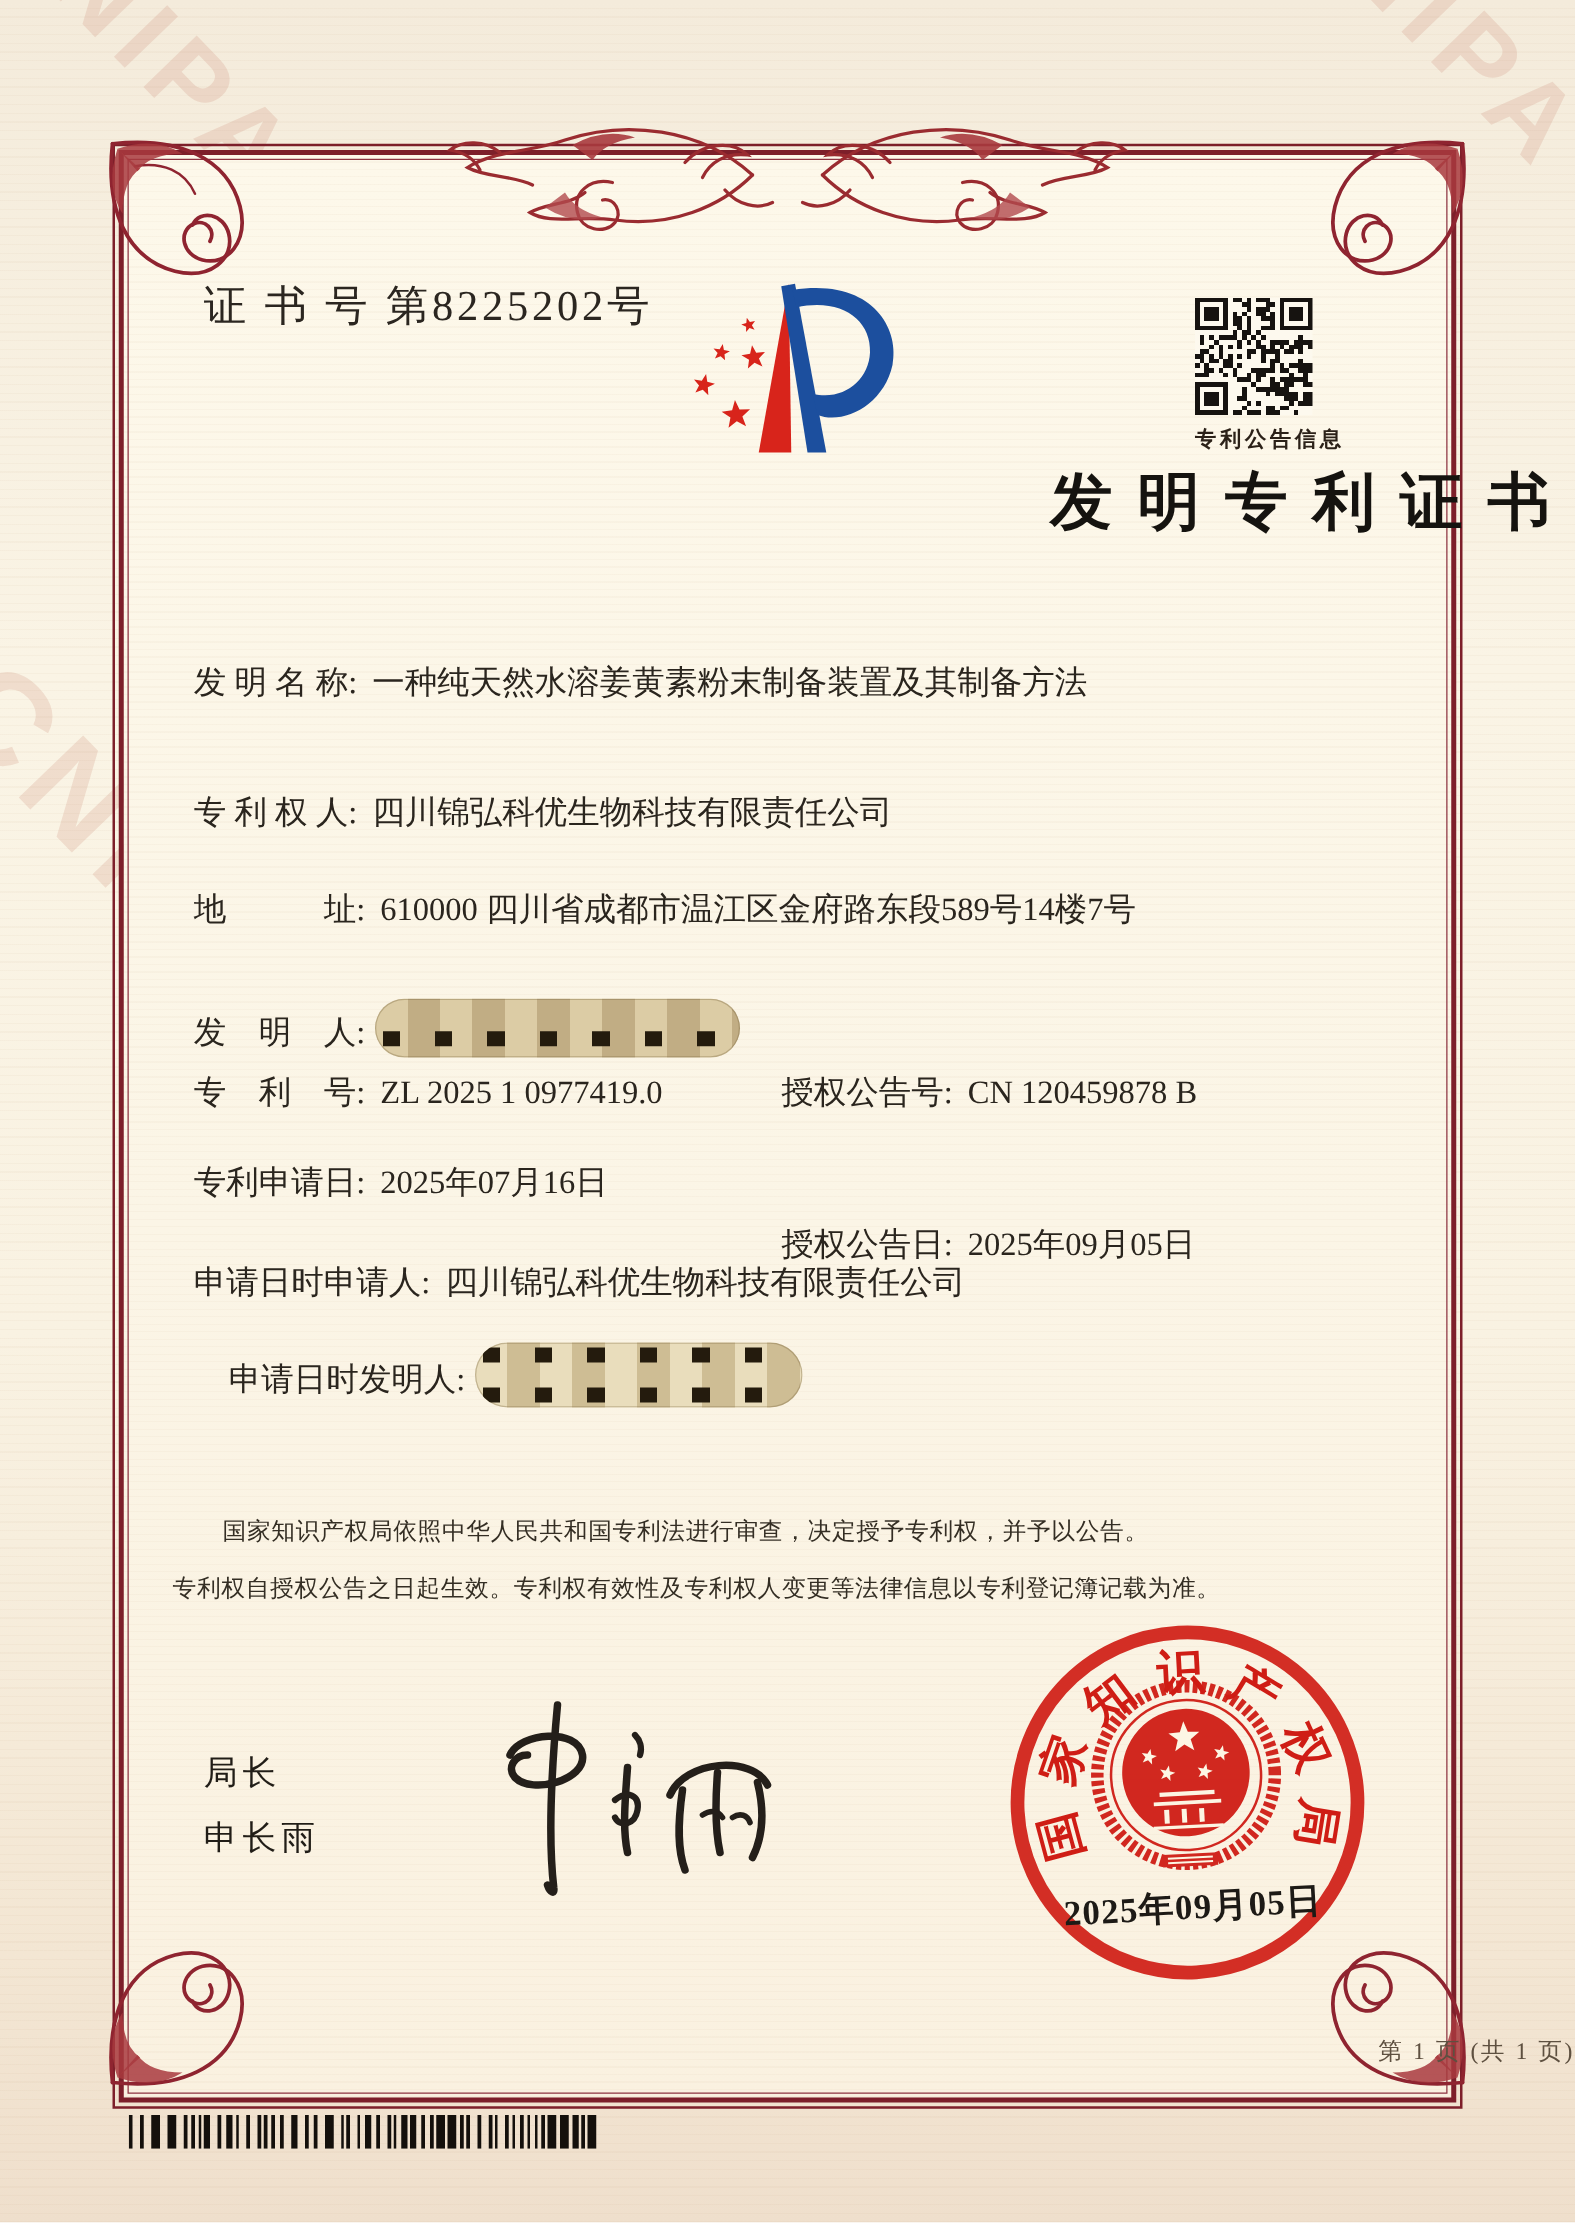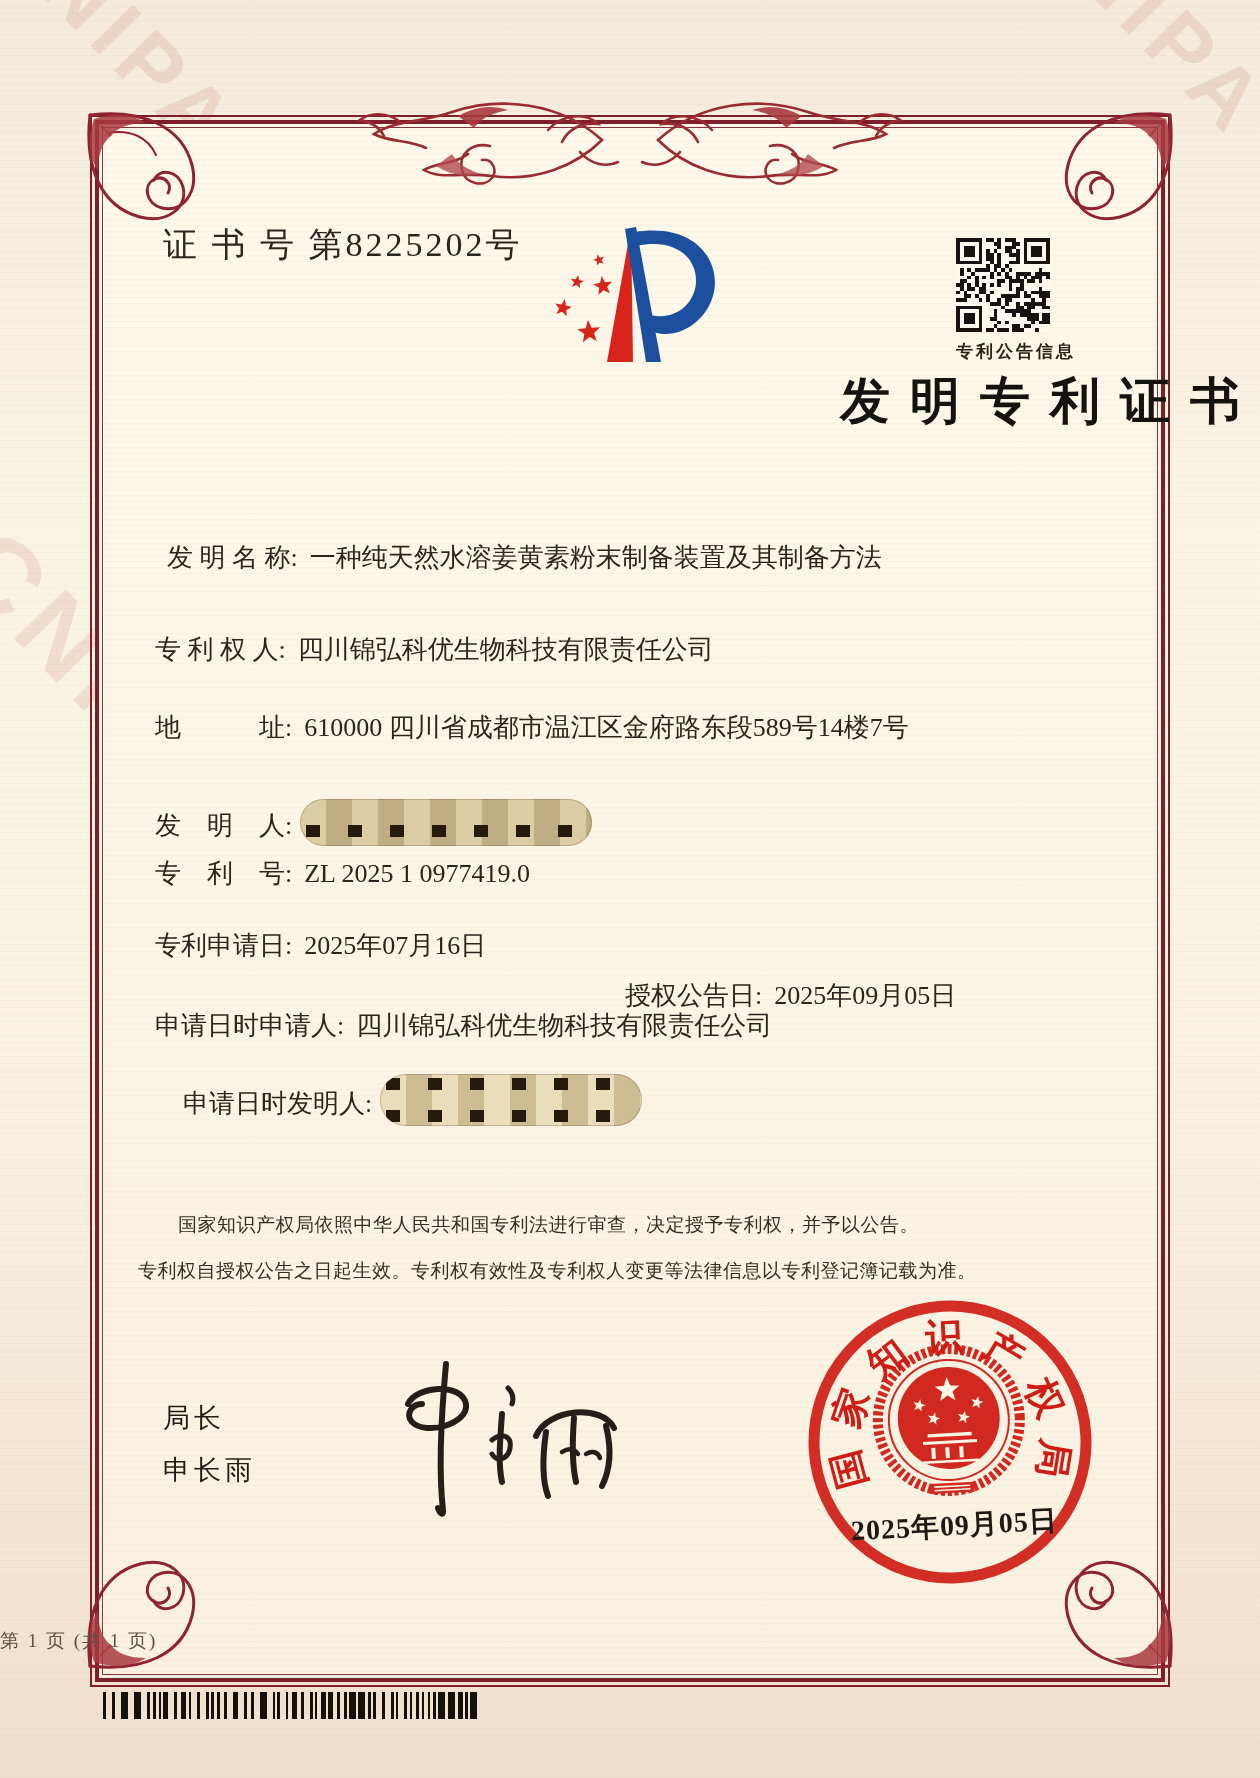--- a/index.html
+++ b/index.html
@@ -42,21 +42,21 @@
   .redact{
     position:relative;margin-left:8px;border-radius:26px;overflow:hidden;
     background:repeating-linear-gradient(90deg,#dcccа5 0 26px,#c1ad84 26px 52px);
     background:repeating-linear-gradient(90deg,#dccca5 0 26px,#c1ad84 26px 52px);
     box-shadow:inset 0 0 0 1px rgba(120,100,60,0.35);
   }
   .redact .dash{position:absolute;left:6px;right:6px;height:12px;
     background:repeating-linear-gradient(90deg,#241b0d 0 14px,transparent 14px 42px);}
   .statement{position:absolute;font-size:19px;color:#342e24;letter-spacing:0.5px;white-space:nowrap;}
   .sig-label{position:absolute;left:163px;font-size:27px;color:#211d17;letter-spacing:4px;}
-  .footer-page{position:absolute;left:0;right:0;top:1628px;text-align:left;font-size:19px;color:#5e5040;letter-spacing:2px;}
+  .footer-page{position:absolute;left:0;right:0;top:1628px;text-align:right;font-size:19px;color:#5e5040;letter-spacing:2px;}
   svg{display:block;}
 </style>
 </head>
 <body>
 
 <div class="page">
 
   <div class="wm" style="left:-40px;top:-20px;font-size:86px;">CNIPA</div>
   <div class="wm" style="left:990px;top:-40px;font-size:86px;">CNIPA</div>
   <div class="wm" style="left:260px;top:200px;font-size:74px;opacity:.6;">CNIPA</div>
@@ -353,41 +353,45 @@
         <rect x="20" y="2" width="3" height="3" fill="#161310"></rect>
         <rect x="0" y="18" width="7" height="7" fill="#161310"></rect>
         <rect x="1" y="19" width="5" height="5" fill="#fdf9ee"></rect>
         <rect x="2" y="20" width="3" height="3" fill="#161310"></rect>
       </svg>
     <div class="qr-caption">专利公告信息</div>
   </div>
 
   <div class="doc-title">发明专利证书</div>
 
-  <div class="row" style="left:155px;top:540px;margin-left:12px;">
+  <div class="row" style="left:155px;top:528px;">
     <span class="lbl">发 明 名 称:</span>
     <span class="val">一种纯天然水溶姜黄素粉末制备装置及其制备方法</span>
   </div>
   <div class="row" style="left:155px;top:632px;">
     <span class="lbl">专 利 权 人:</span>
     <span class="val">四川锦弘科优生物科技有限责任公司</span>
   </div>
   <div class="row" style="left:155px;top:710px;">
     <span class="lbl">地　　　址:</span>
     <span class="val">610000 四川省成都市温江区金府路东段589号14楼7号</span>
   </div>
   <div class="row" style="left:155px;top:788px;margin-top:20px;">
     <span class="lbl">发　明　人:</span>
     <span class="redact" style="width:292px;height:47px;top:-9px;">
       <span class="dash" style="top:56%;"></span>
     </span>
   </div>
   <div class="row" style="left:155px;top:856px;">
     <span class="lbl">专　利　号:</span>
     <span class="val">ZL 2025 1 0977419.0</span>
+  </div>
+  <div class="row" style="left:625px;top:856px;">
+    <span class="lbl">授权公告号:</span>
+    <span class="val">CN 120459878 B</span>
   </div>
   <div class="row" style="left:155px;top:928px;">
     <span class="lbl">专利申请日:</span>
     <span class="val">2025年07月16日</span>
   </div>
   <div class="row" style="left:625px;top:978px;">
     <span class="lbl">授权公告日:</span>
     <span class="val">2025年09月05日</span>
   </div>
   <div class="row" style="left:155px;top:1008px;">

